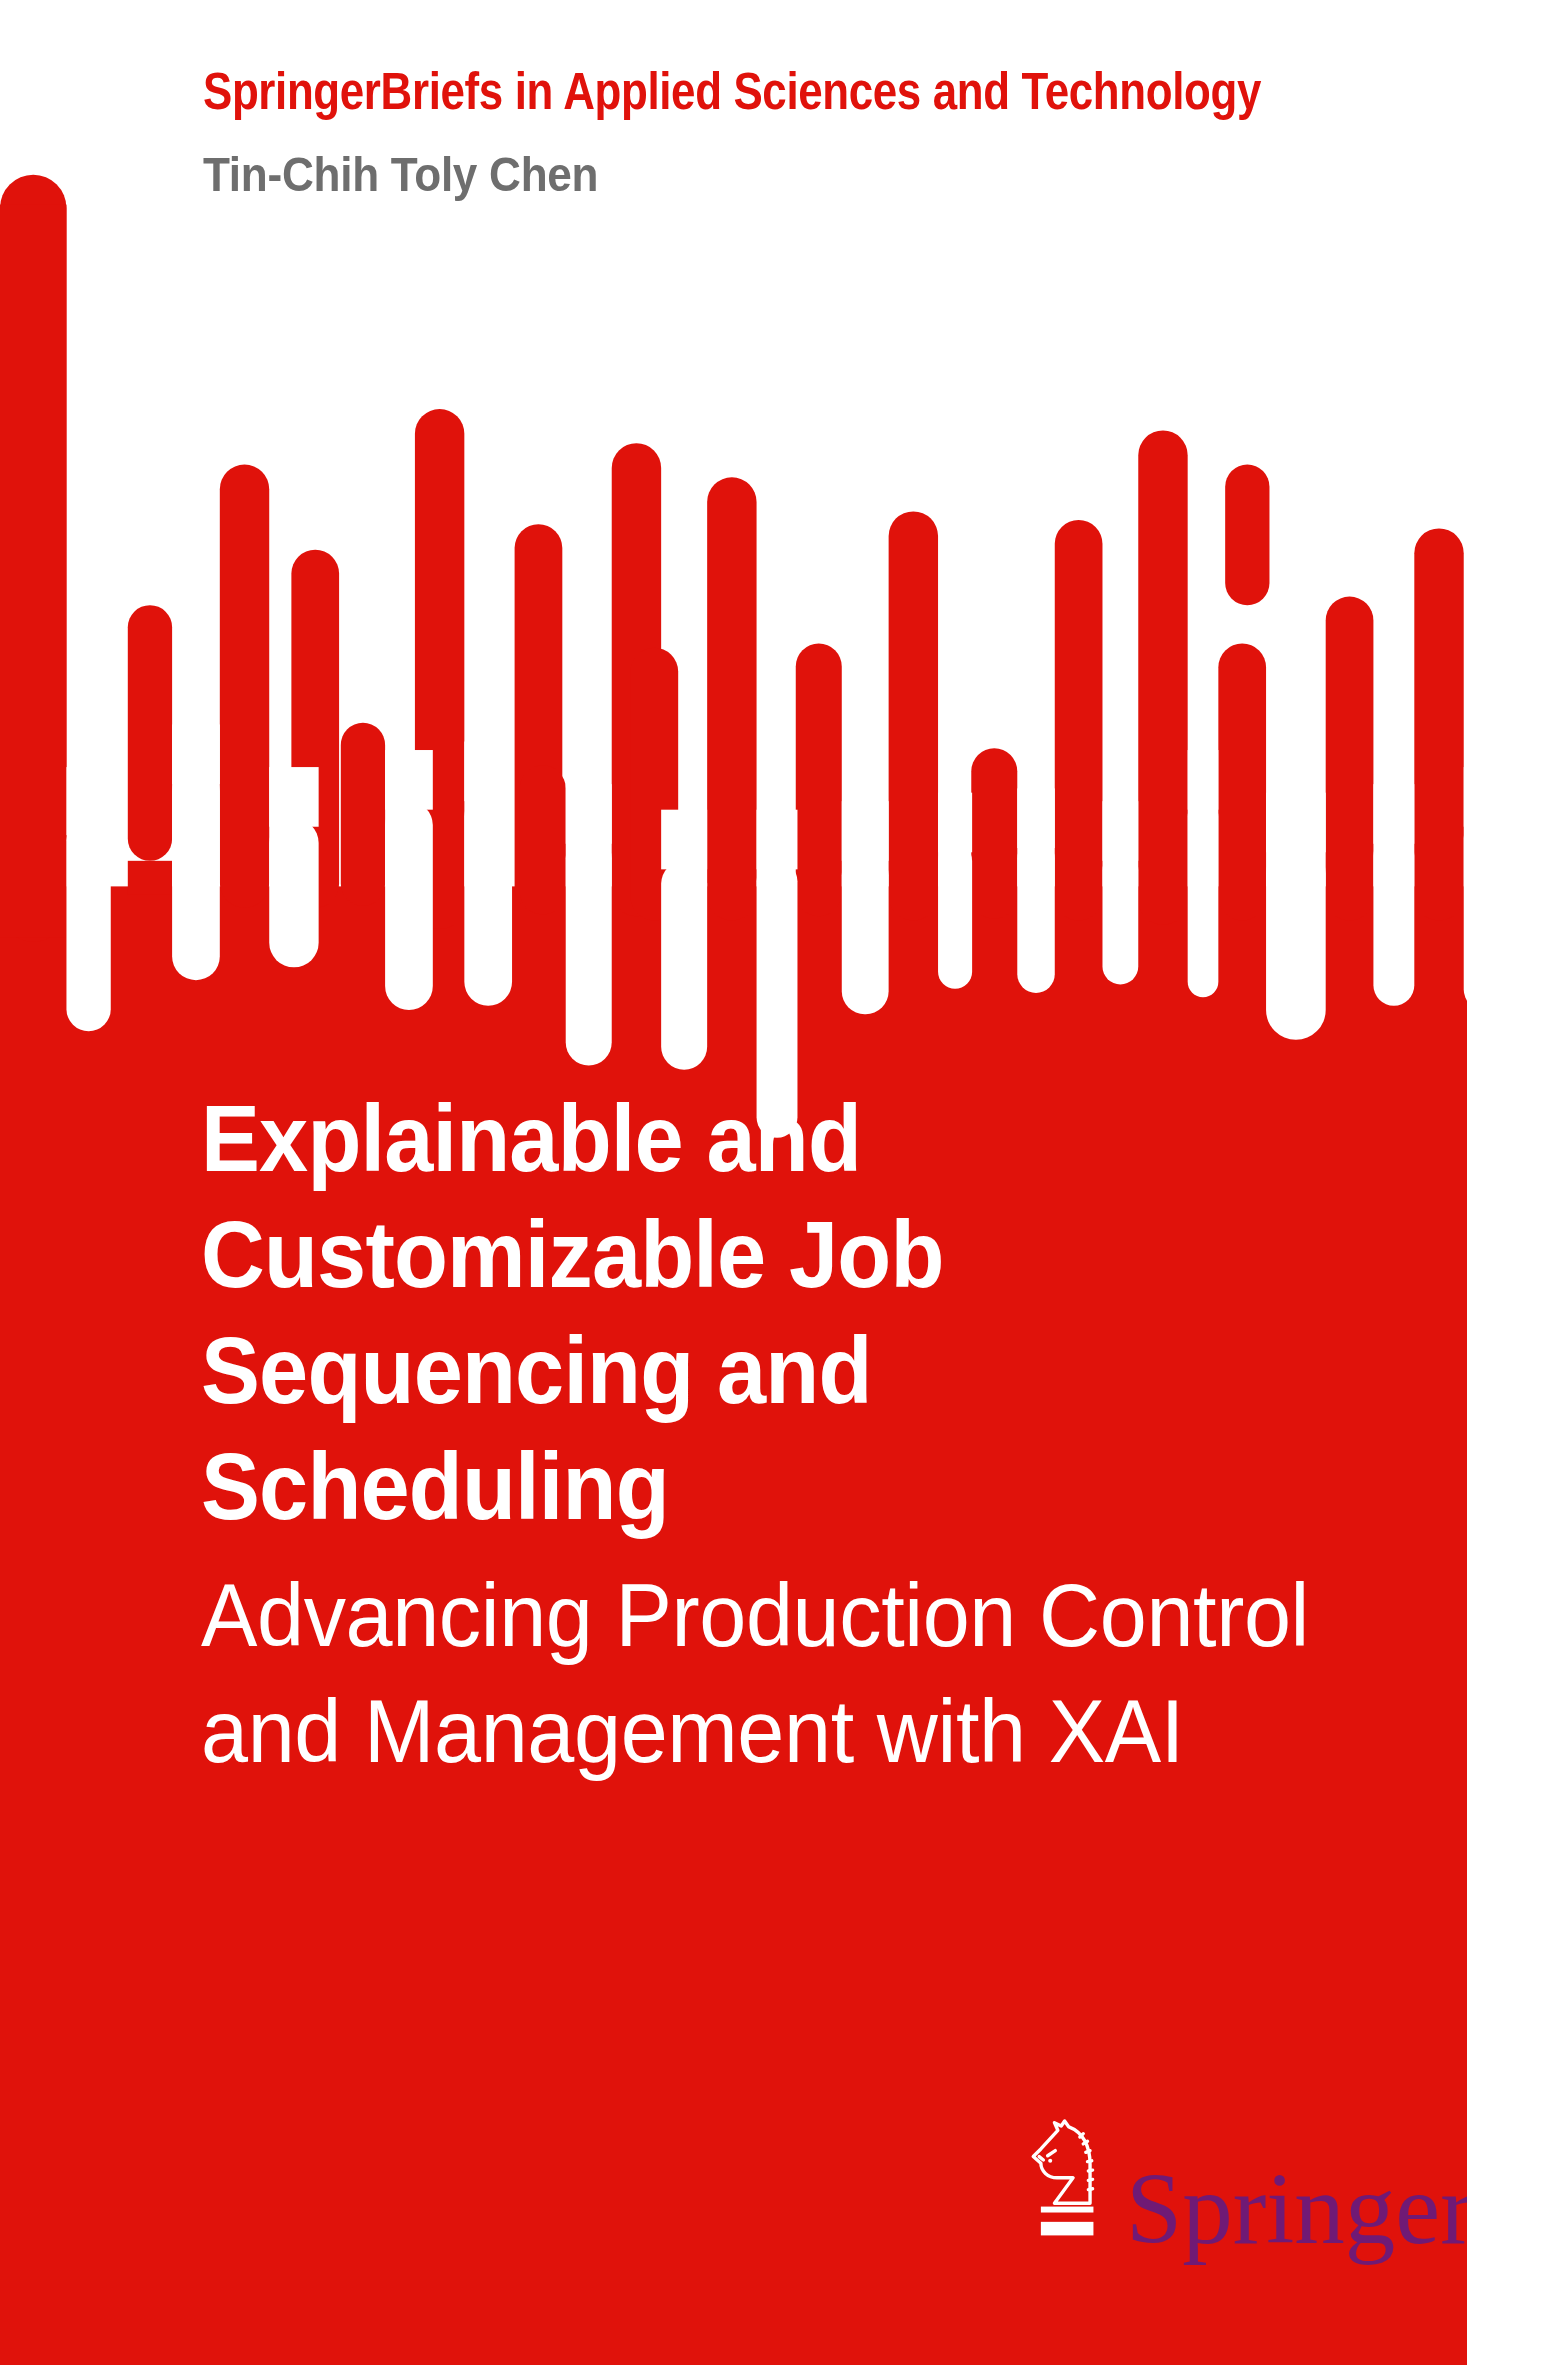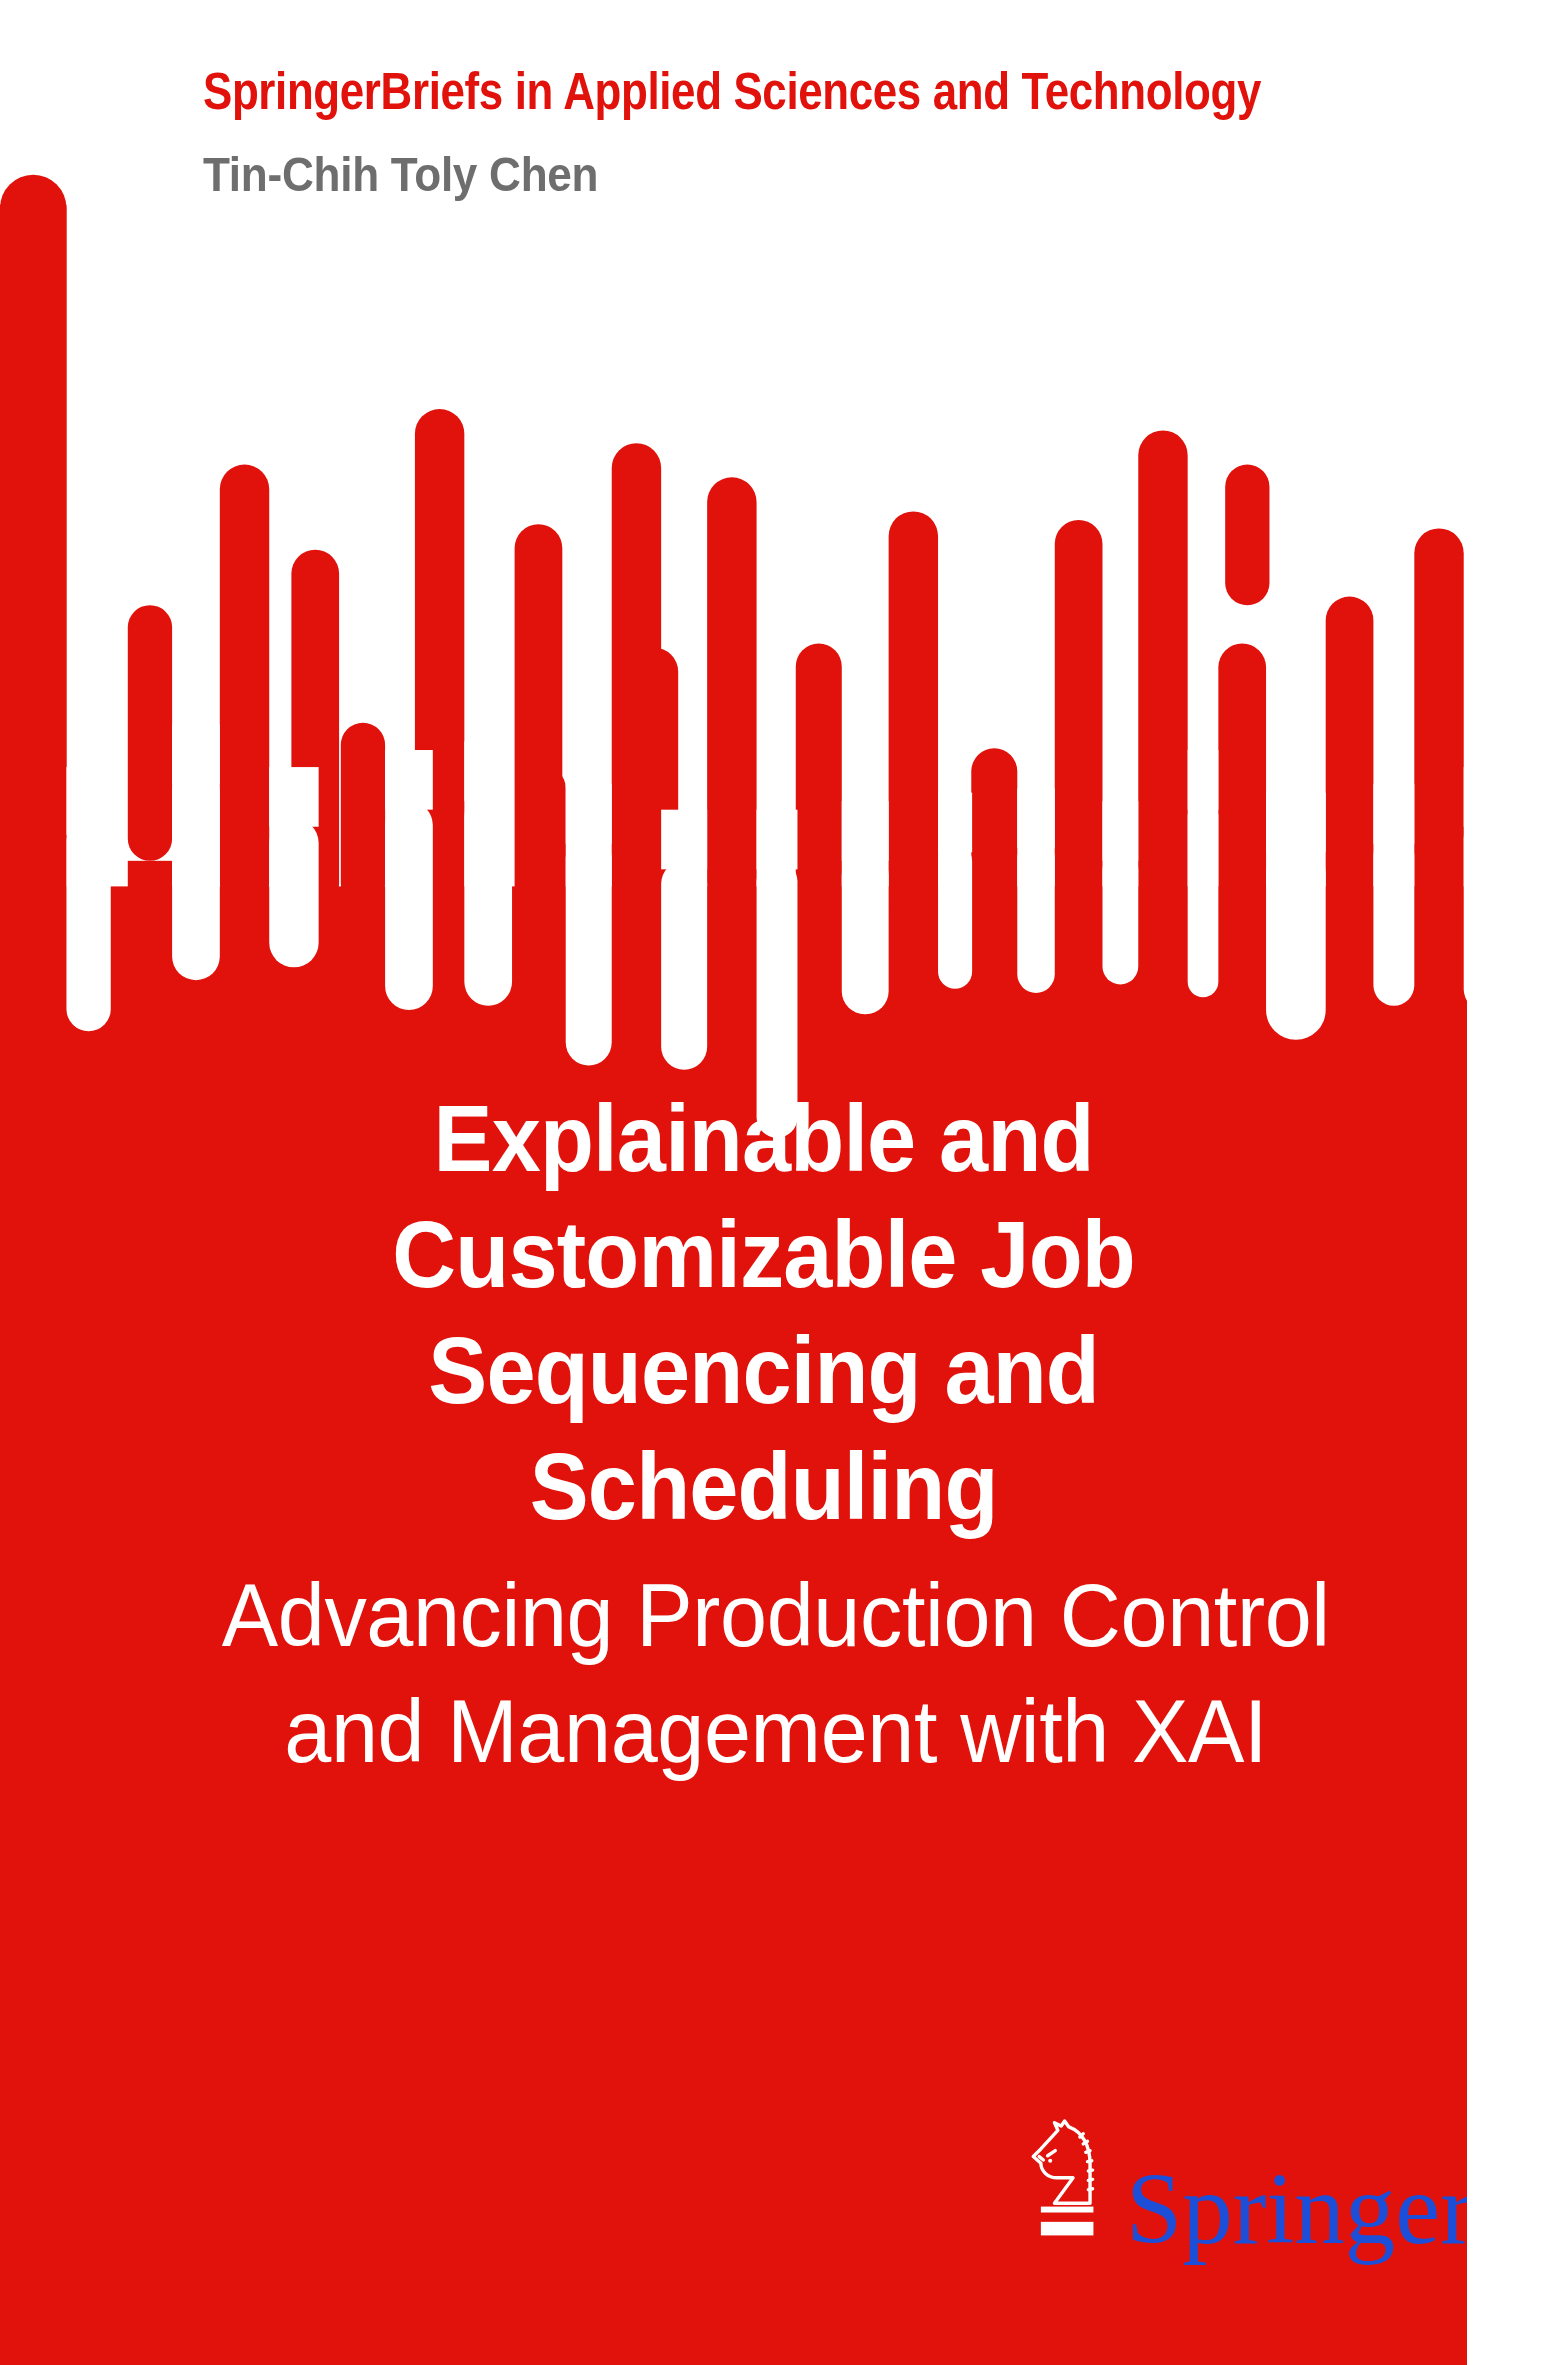--- a/index.html
+++ b/index.html
@@ -58,21 +58,20 @@
     height: 2366px;
     display: block;
   }
 
   
   .title-block {
     position: absolute;
     left: 201px;
     top: 1081px;
     width: 1210px;
-    text-align: center;
   }
   .book-title {
     font-family: "Liberation Sans Narrow", "Liberation Sans", sans-serif;
     font-weight: 700;
     font-size: 95px;
     line-height: 1.22;
     letter-spacing: -0.9px;
     color: #ffffff;
     margin: 0;
     transform: scaleX(0.93);
@@ -102,21 +101,21 @@
   .knight-mark {
     width: 78px;
     height: 128px;
     display: block;
   }
   .publisher-name {
     font-family: "Liberation Serif", serif;
     font-weight: 400;
     font-size: 101px;
     line-height: 0.9;
-    color: #1d4ed8;
+    color: #701a75;
     letter-spacing: 0px;
     position: relative;
     top: 8.5px;
   }
 </style>
 </head>
 <body>
 
 <div id="cover">
 

